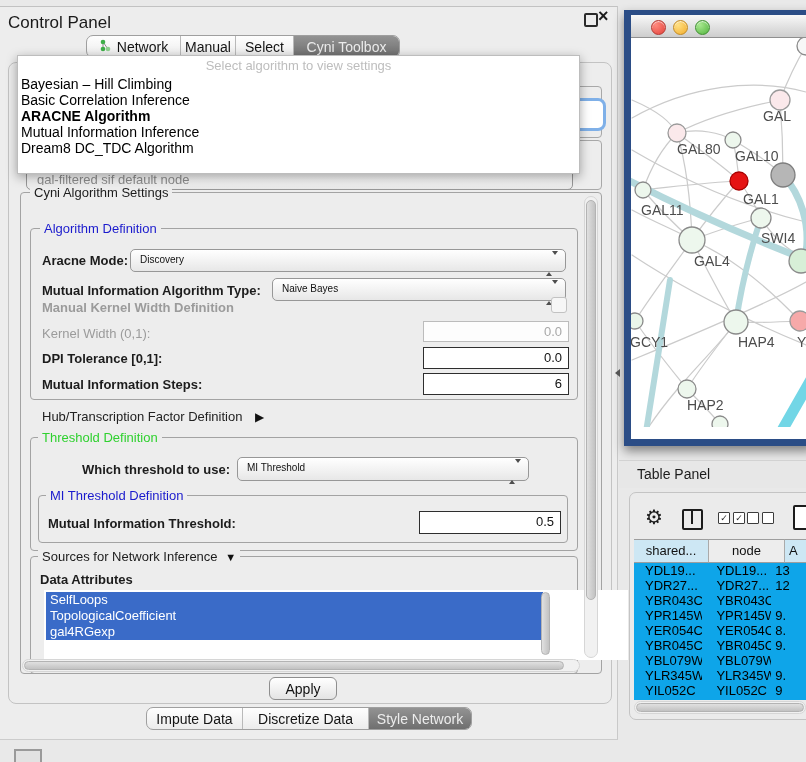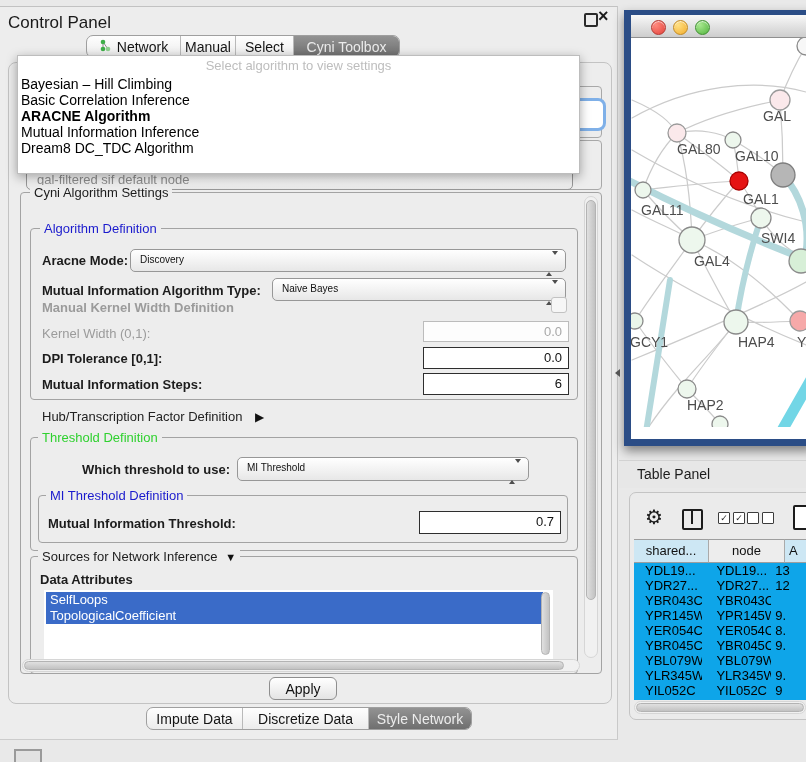--- a/index.html
+++ b/index.html
@@ -187,32 +187,33 @@
 
 <span class="abs lbl" style="left:82px;top:462px">Which threshold to use:</span>
 <div class="abs combo" style="left:237px;top:457px;width:292px;height:24px">
   <span class="val">MI Threshold</span>
   <span class="arrows"><span class="arr-up"></span><span class="arr-dn"></span></span>
 </div>
 
 <div class="abs grp" style="left:38px;top:495px;width:528px;height:46px"></div>
 <span class="legend blue" style="left:46px;top:488px">MI Threshold Definition</span>
 <span class="abs lbl" style="left:48px;top:516px">Mutual Information Threshold:</span>
-<div class="abs field" style="left:419px;top:511px;width:142px;height:23px">0.7</div>
+<div class="abs field" style="left:419px;top:511px;width:142px;height:23px">0.5</div>
 
 <div class="abs grp" style="left:30px;top:556px;width:546px;height:116px"></div>
 <span class="legend" style="left:38px;top:549px">
   <span>Sources for Network Inference</span>
   <span style="font-size:11px;color:#111;margin-left:4px">▼</span>
 </span>
 <span class="abs lbl" style="left:40px;top:572px">Data Attributes</span>
 
-<div class="abs attr-list" style="left:44px;top:590px;width:509px;height:68px;padding-top:2px" id="attr-list">
+<div class="abs attr-list" style="left:44px;top:590px;width:584px;height:68px;padding-top:2px" id="attr-list">
     <div class="attr-item" style="width: 493px;">SelfLoops</div>
     <div class="attr-item" style="width: 493px;">TopologicalCoefficient</div>
+    <div class="attr-item" style="width: 493px;">gal4RGexp</div>
   </div>
 <div class="abs sb-thumb" style="left:541px;top:592px;width:9px;height:63px"></div>
 
 <div class="abs sb-track" style="left:584px;top:196px;width:14px;height:462px"></div>
 <div class="abs sb-thumb" style="left:586px;top:200px;width:10px;height:400px"></div>
 <div class="abs sb-track" style="left:22px;top:659px;width:558px;height:13px"></div>
 <div class="abs sb-thumb h" style="left:24px;top:661px;width:540px;height:9px"></div>
 
 <button class="abs apply">Apply</button>
 

